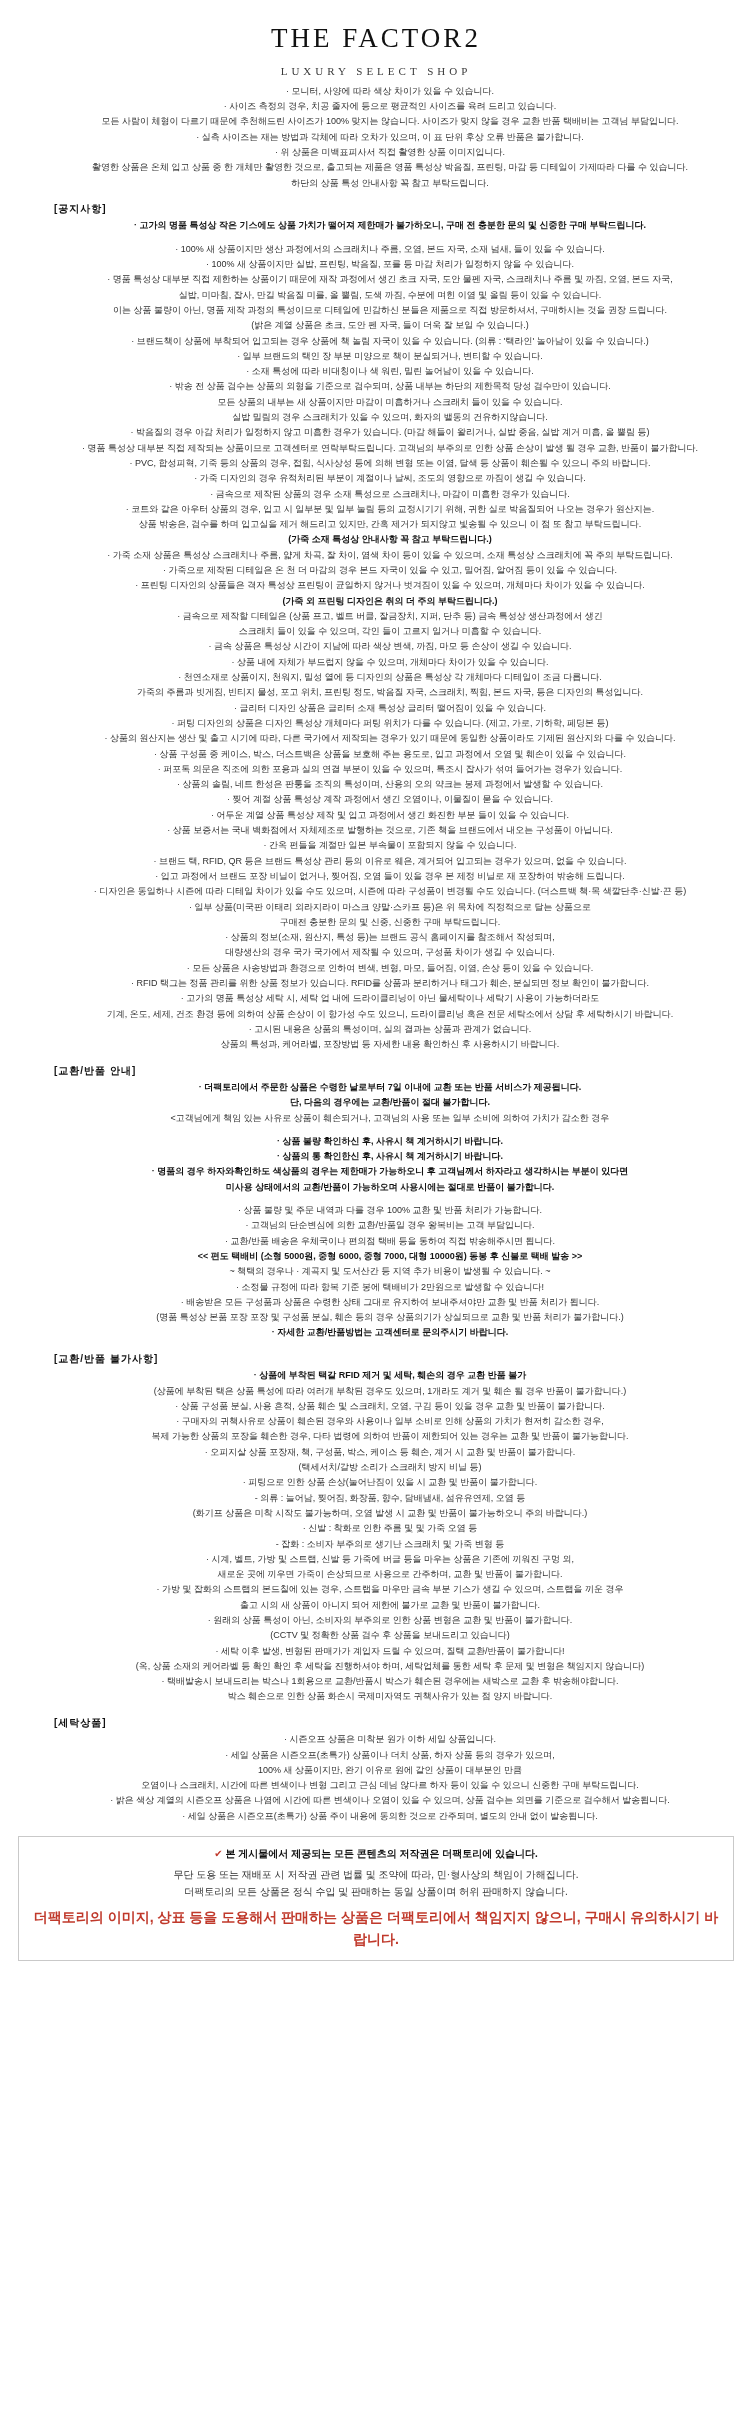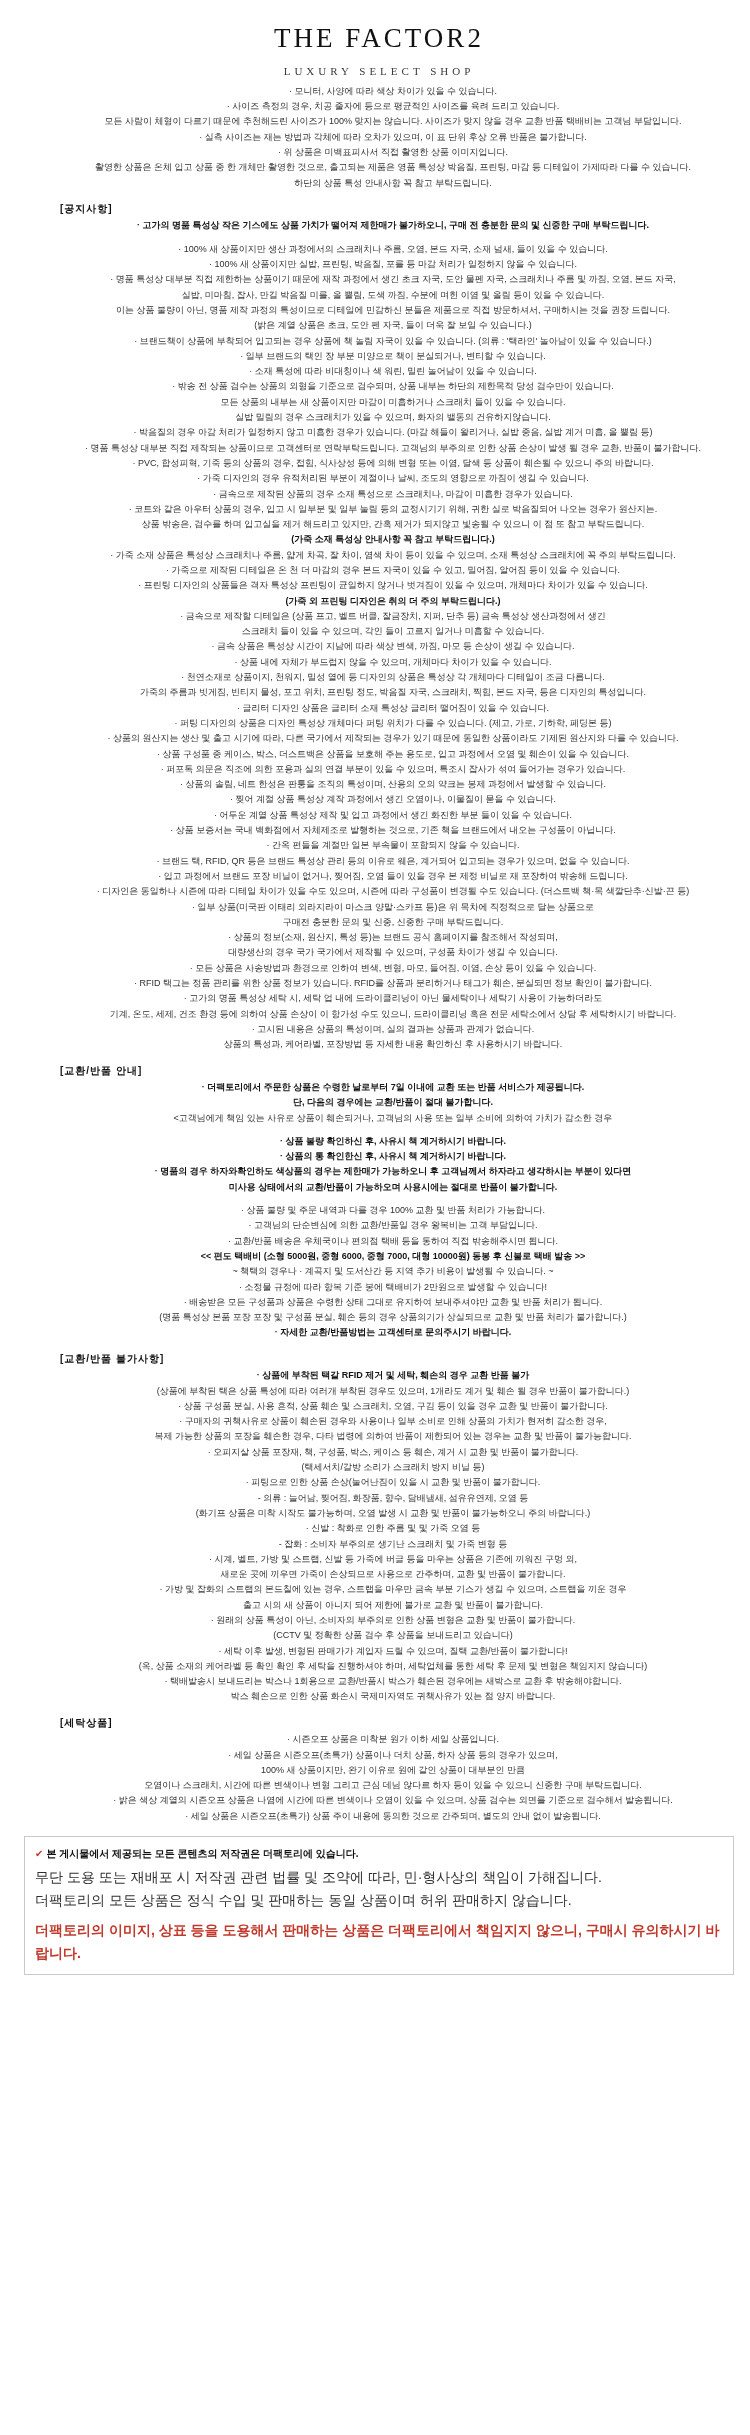--- a/index.html
+++ b/index.html
@@ -4,21 +4,21 @@
 <style>
   html,body{margin:0;padding:0;background:#ffffff;}
   body{
     width:750px;
     font-family:"Liberation Sans","DejaVu Sans",sans-serif;
     color:#2b2b2b;
     font-size:9px;
     line-height:1.55;
     -webkit-font-smoothing:antialiased;
   }
-  .page{width:750px;margin:0 auto;padding:0 0 14px 8px;box-sizing:border-box;}
+  .page{width:750px;margin:0 auto;padding:0 0 14px 2px;box-sizing:border-box;}
   .logo-wrap{text-align:center;padding:18px 0 4px 0;}
   .logo-main{
     font-family:"Liberation Serif","DejaVu Serif",serif;
     font-size:27px;
     letter-spacing:3px;
     color:#111;
     font-weight:400;
   }
   .logo-sub{
     font-family:"Liberation Serif","DejaVu Serif",serif;
@@ -43,29 +43,30 @@
     font-weight:bold;
     font-size:10px;
     color:#111;
     margin:10px 0 2px 0;
     letter-spacing:1px;
   }
   .notice-box{
     margin:12px 16px 4px 16px;
     border:1px solid #c9c9c9;
     padding:9px 10px 10px 10px;
+    text-align:center;
   }
   .notice-title{
     font-weight:bold;
     font-size:10px;
     color:#111;
     margin-bottom:4px;
   }
   .notice-title .mark{color:#c0392b;margin-right:3px;}
-  .notice-line{font-size:14px;line-height:1.7;color:#2f2f2f;}
+  .notice-line{font-size:10px;line-height:1.7;color:#2f2f2f;}
   .notice-warn{
     margin-top:6px;
     font-size:14px;
     font-weight:bold;
     color:#c0392b;
     line-height:1.6;
   }
   .tiny{font-size:8.3px;color:#555;}
 </style>
 </head>

